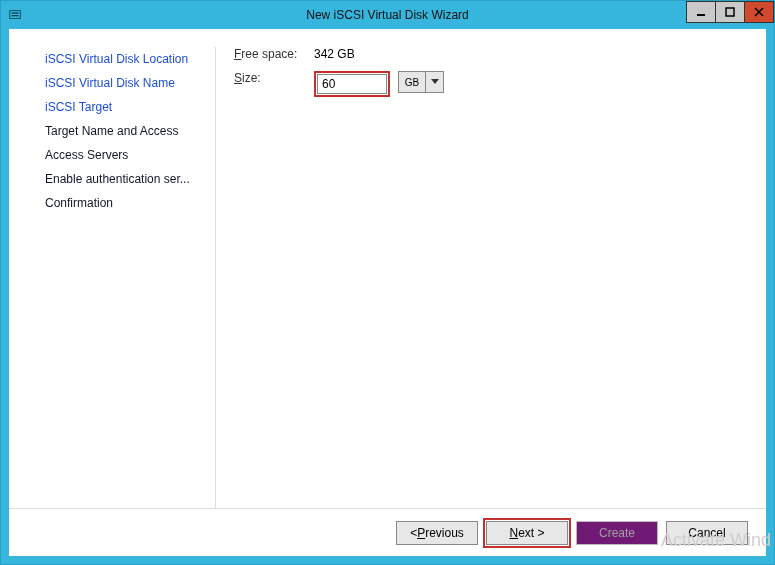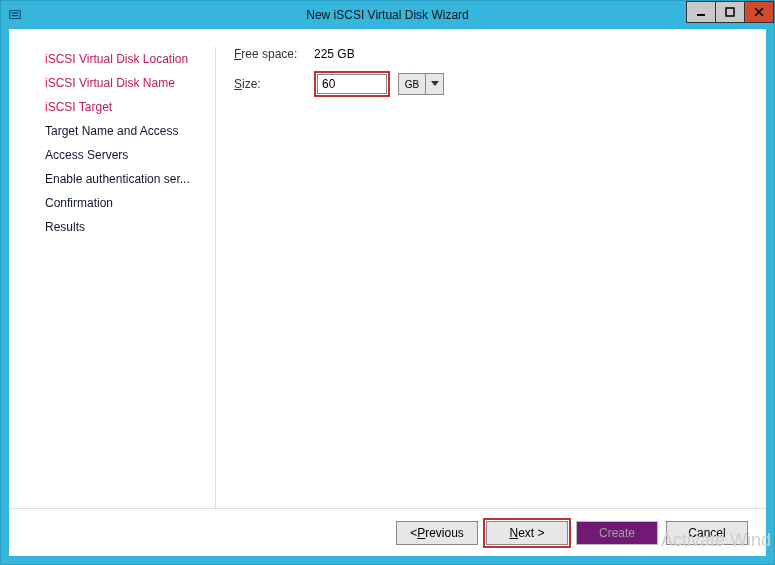--- a/index.html
+++ b/index.html
@@ -82,41 +82,40 @@
     padding-left: 26px;
   }
   .sidebar {
     width: 180px;
     display:flex;
     flex-direction:column;
   }
   .step {
     padding: 5px 10px;
     font-size: 12px;
-    color:#be185d;
+    color:#1d4ed8;
     cursor:default;
     white-space:nowrap;
     overflow:hidden;
     text-overflow:ellipsis;
   }
   .step.active {
     background:#1f7a99;
     color:#fff;
   }
   .step.disabled {
     color:#0f172a;
   }
   .form-pane {
     flex:1;
     border-left:1px solid #ddd;
     padding: 0 20px 0 18px;
   }
   .row {
     display:flex;
-    align-items:center;
     margin-bottom:10px;
     font-size:12px;
   }
   .row .lbl { width:80px; color:#333;}
   .row .underline { text-decoration:underline; }
   .size-input-wrap {
     border:2px solid #c23030;
     padding:1px;
     display:inline-block;
   }
@@ -214,27 +213,26 @@
 
       <div class="main-area">
         <div class="sidebar">
           <div class="step">iSCSI Virtual Disk Location</div>
           <div class="step">iSCSI Virtual Disk Name</div>
           <div class="step">iSCSI Target</div>
           <div class="step disabled">Target Name and Access</div>
           <div class="step disabled">Access Servers</div>
           <div class="step disabled">Enable authentication ser...</div>
           <div class="step disabled">Confirmation</div>
-          <div class="step disabled">Results</div>
         </div>
 
         <div class="form-pane">
           <div class="row">
             <span class="lbl"><span class="underline">F</span><span>ree space:</span></span>
-            <span>225 GB</span>
+            <span>342 GB</span>
           </div>
           <div class="row">
             <span class="lbl"><span class="underline">S</span><span>ize:</span></span>
             <span class="size-input-wrap">
               <input class="size-input" type="text" value="60" style="">
             </span>
             <span class="unit-box">
               <span class="unit-sel">GB</span>
               <span class="unit-dd">
                 <svg width="8" height="6">

